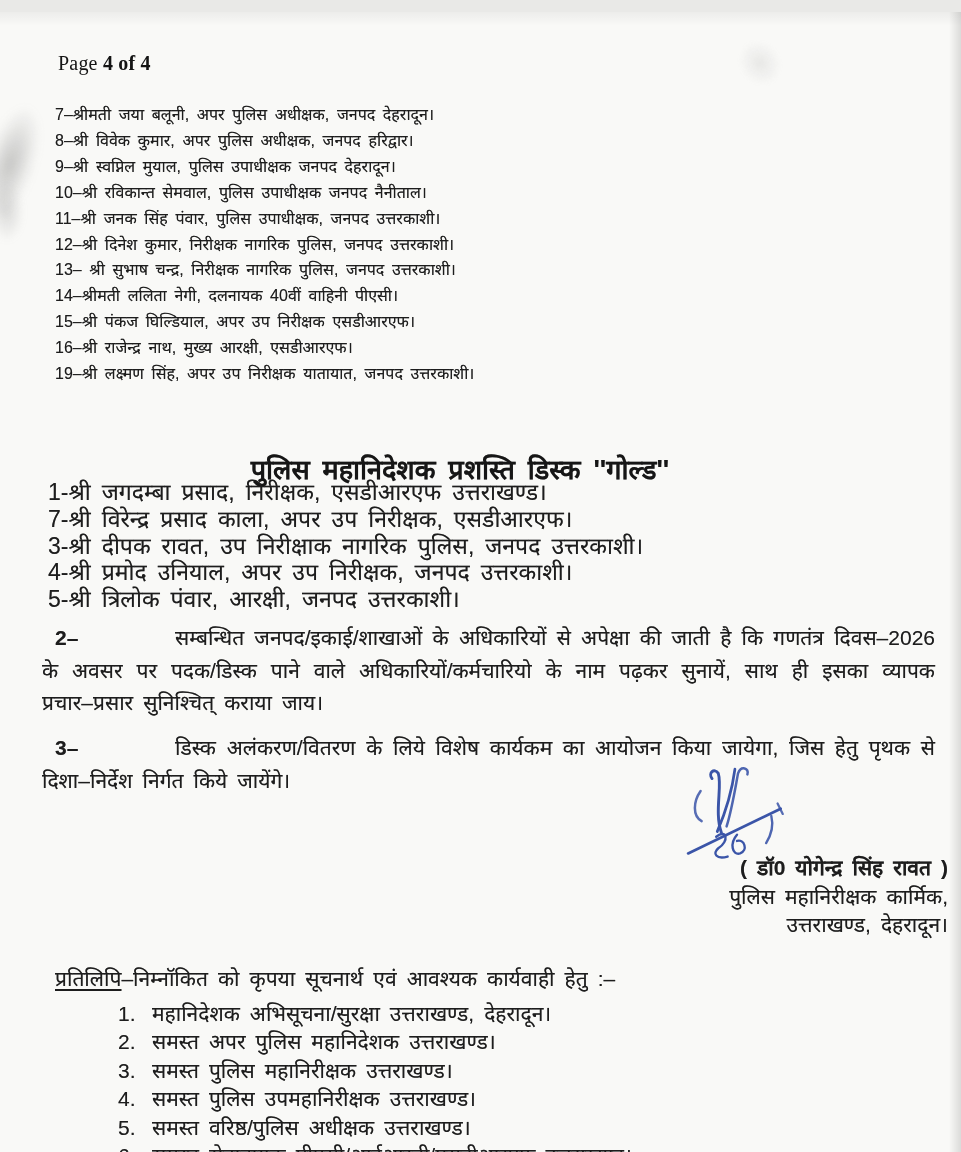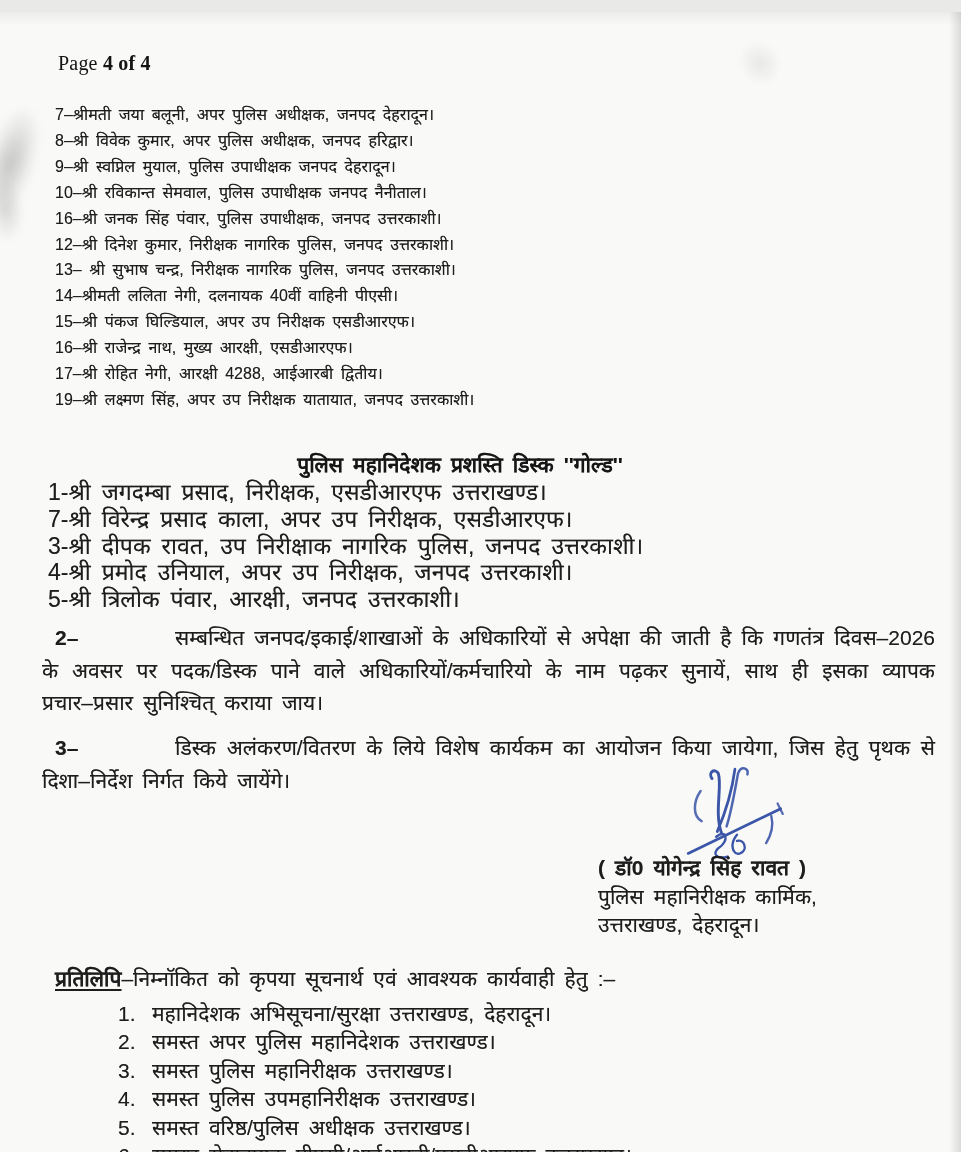--- a/index.html
+++ b/index.html
@@ -31,37 +31,37 @@
   .hdr{position:absolute;left:58px;top:40px;
     font-family:"Liberation Serif","DejaVu Serif",serif;
     font-size:20px;color:#141414;letter-spacing:0.2px;}
   .hdr b{font-weight:700;}
 
   .deva{word-spacing:0.20em;text-shadow:0 0 0.4px rgba(20,20,20,0.45);}
 
   .medal-list{position:absolute;left:55px;top:90px;width:880px;
     font-size:16px;line-height:25.9px;}
   .gold-title{position:absolute;left:0;top:438px;width:920px;text-align:center;
-    font-weight:700;font-size:21px;color:#161616;}
+    font-weight:700;font-size:27px;color:#161616;}
   .gold-list{position:absolute;left:48px;top:467px;width:880px;
     font-size:23px;line-height:26.8px;}
 
   .para{position:absolute;left:42px;width:893px;font-size:21px;line-height:32.6px;}
   .para .pnum{position:absolute;left:13px;top:0;font-weight:700;}
   .para .ptext{display:block;text-indent:133px;text-align:justify;margin:0;}
   .para2{top:610px;}
   .para3{top:720px;}
 
   .sig-svg{position:absolute;left:678px;top:752px;width:118px;height:104px;}
-  .sign-block{position:absolute;left:598px;top:842px;width:350px;text-align:left;
+  .sign-block{position:absolute;left:598px;top:842px;width:350px;text-align:right;
     font-size:21px;line-height:28.6px;}
   .sign-name{font-weight:700;}
 
   .copy-intro{position:absolute;left:55px;top:952px;font-size:21px;}
-  .copy-label{font-weight:700;text-decoration:underline;text-underline-offset:3px;}
+  .copy-label{font-weight:400;text-decoration:underline;text-underline-offset:3px;}
   .copy-list{position:absolute;left:118px;top:988px;font-size:21px;line-height:28.4px;}
   .copy-item{display:flex;}
   .copy-item .cnum{width:34px;flex:0 0 34px;}
 </style>
 </head>
 <body>
 
 <div class="page">
   <div class="shade-top"></div>
   <div class="smudge-left"></div>
@@ -69,27 +69,26 @@
   <div class="streak-topright"></div>
 
   <div class="hdr"><span>Page</span>&nbsp;<b>4 of 4</b></div>
 
   <div class="medal-list deva">
 
   <div class="m-item">7–श्रीमती जया बलूनी, अपर पुलिस अधीक्षक, जनपद देहरादून।</div>
       <div class="m-item">8–श्री विवेक कुमार,  अपर पुलिस अधीक्षक, जनपद हरिद्वार।</div>
       <div class="m-item">9–श्री स्वप्निल मुयाल, पुलिस उपाधीक्षक जनपद देहरादून।</div>
       <div class="m-item">10–श्री रविकान्त सेमवाल, पुलिस उपाधीक्षक जनपद नैनीताल।</div>
-      <div class="m-item">16–श्री जनक सिंह पंवार, पुलिस उपाधीक्षक, जनपद उत्तरकाशी।</div>
+      <div class="m-item">11–श्री जनक सिंह पंवार, पुलिस उपाधीक्षक, जनपद उत्तरकाशी।</div>
       <div class="m-item">12–श्री दिनेश कुमार, निरीक्षक नागरिक पुलिस, जनपद उत्तरकाशी।</div>
       <div class="m-item">13– श्री सुभाष चन्द्र, निरीक्षक नागरिक पुलिस, जनपद उत्तरकाशी।</div>
       <div class="m-item">14–श्रीमती ललिता नेगी, दलनायक 40वीं वाहिनी पीएसी।</div>
       <div class="m-item">15–श्री पंकज घिल्डियाल, अपर उप निरीक्षक एसडीआरएफ।</div>
       <div class="m-item">16–श्री राजेन्द्र नाथ, मुख्य आरक्षी, एसडीआरएफ।</div>
-      <div class="m-item">17–श्री रोहित नेगी, आरक्षी 4288, आईआरबी द्वितीय।</div>
       <div class="m-item">19–श्री लक्ष्मण सिंह, अपर उप निरीक्षक यातायात, जनपद उत्तरकाशी।</div>
     </div>
 
   <div class="gold-title deva">पुलिस महानिदेशक प्रशस्ति डिस्क ''गोल्ड''</div>
 
   <div class="gold-list deva">
 
   <div class="g-item">1-श्री जगदम्बा प्रसाद, निरीक्षक, एसडीआरएफ उत्तराखण्ड।</div>
       <div class="g-item">7-श्री विरेन्द्र प्रसाद काला, अपर उप निरीक्षक, एसडीआरएफ।</div>
       <div class="g-item">3-श्री दीपक रावत, उप निरीक्षाक नागरिक पुलिस, जनपद उत्तरकाशी।</div>

